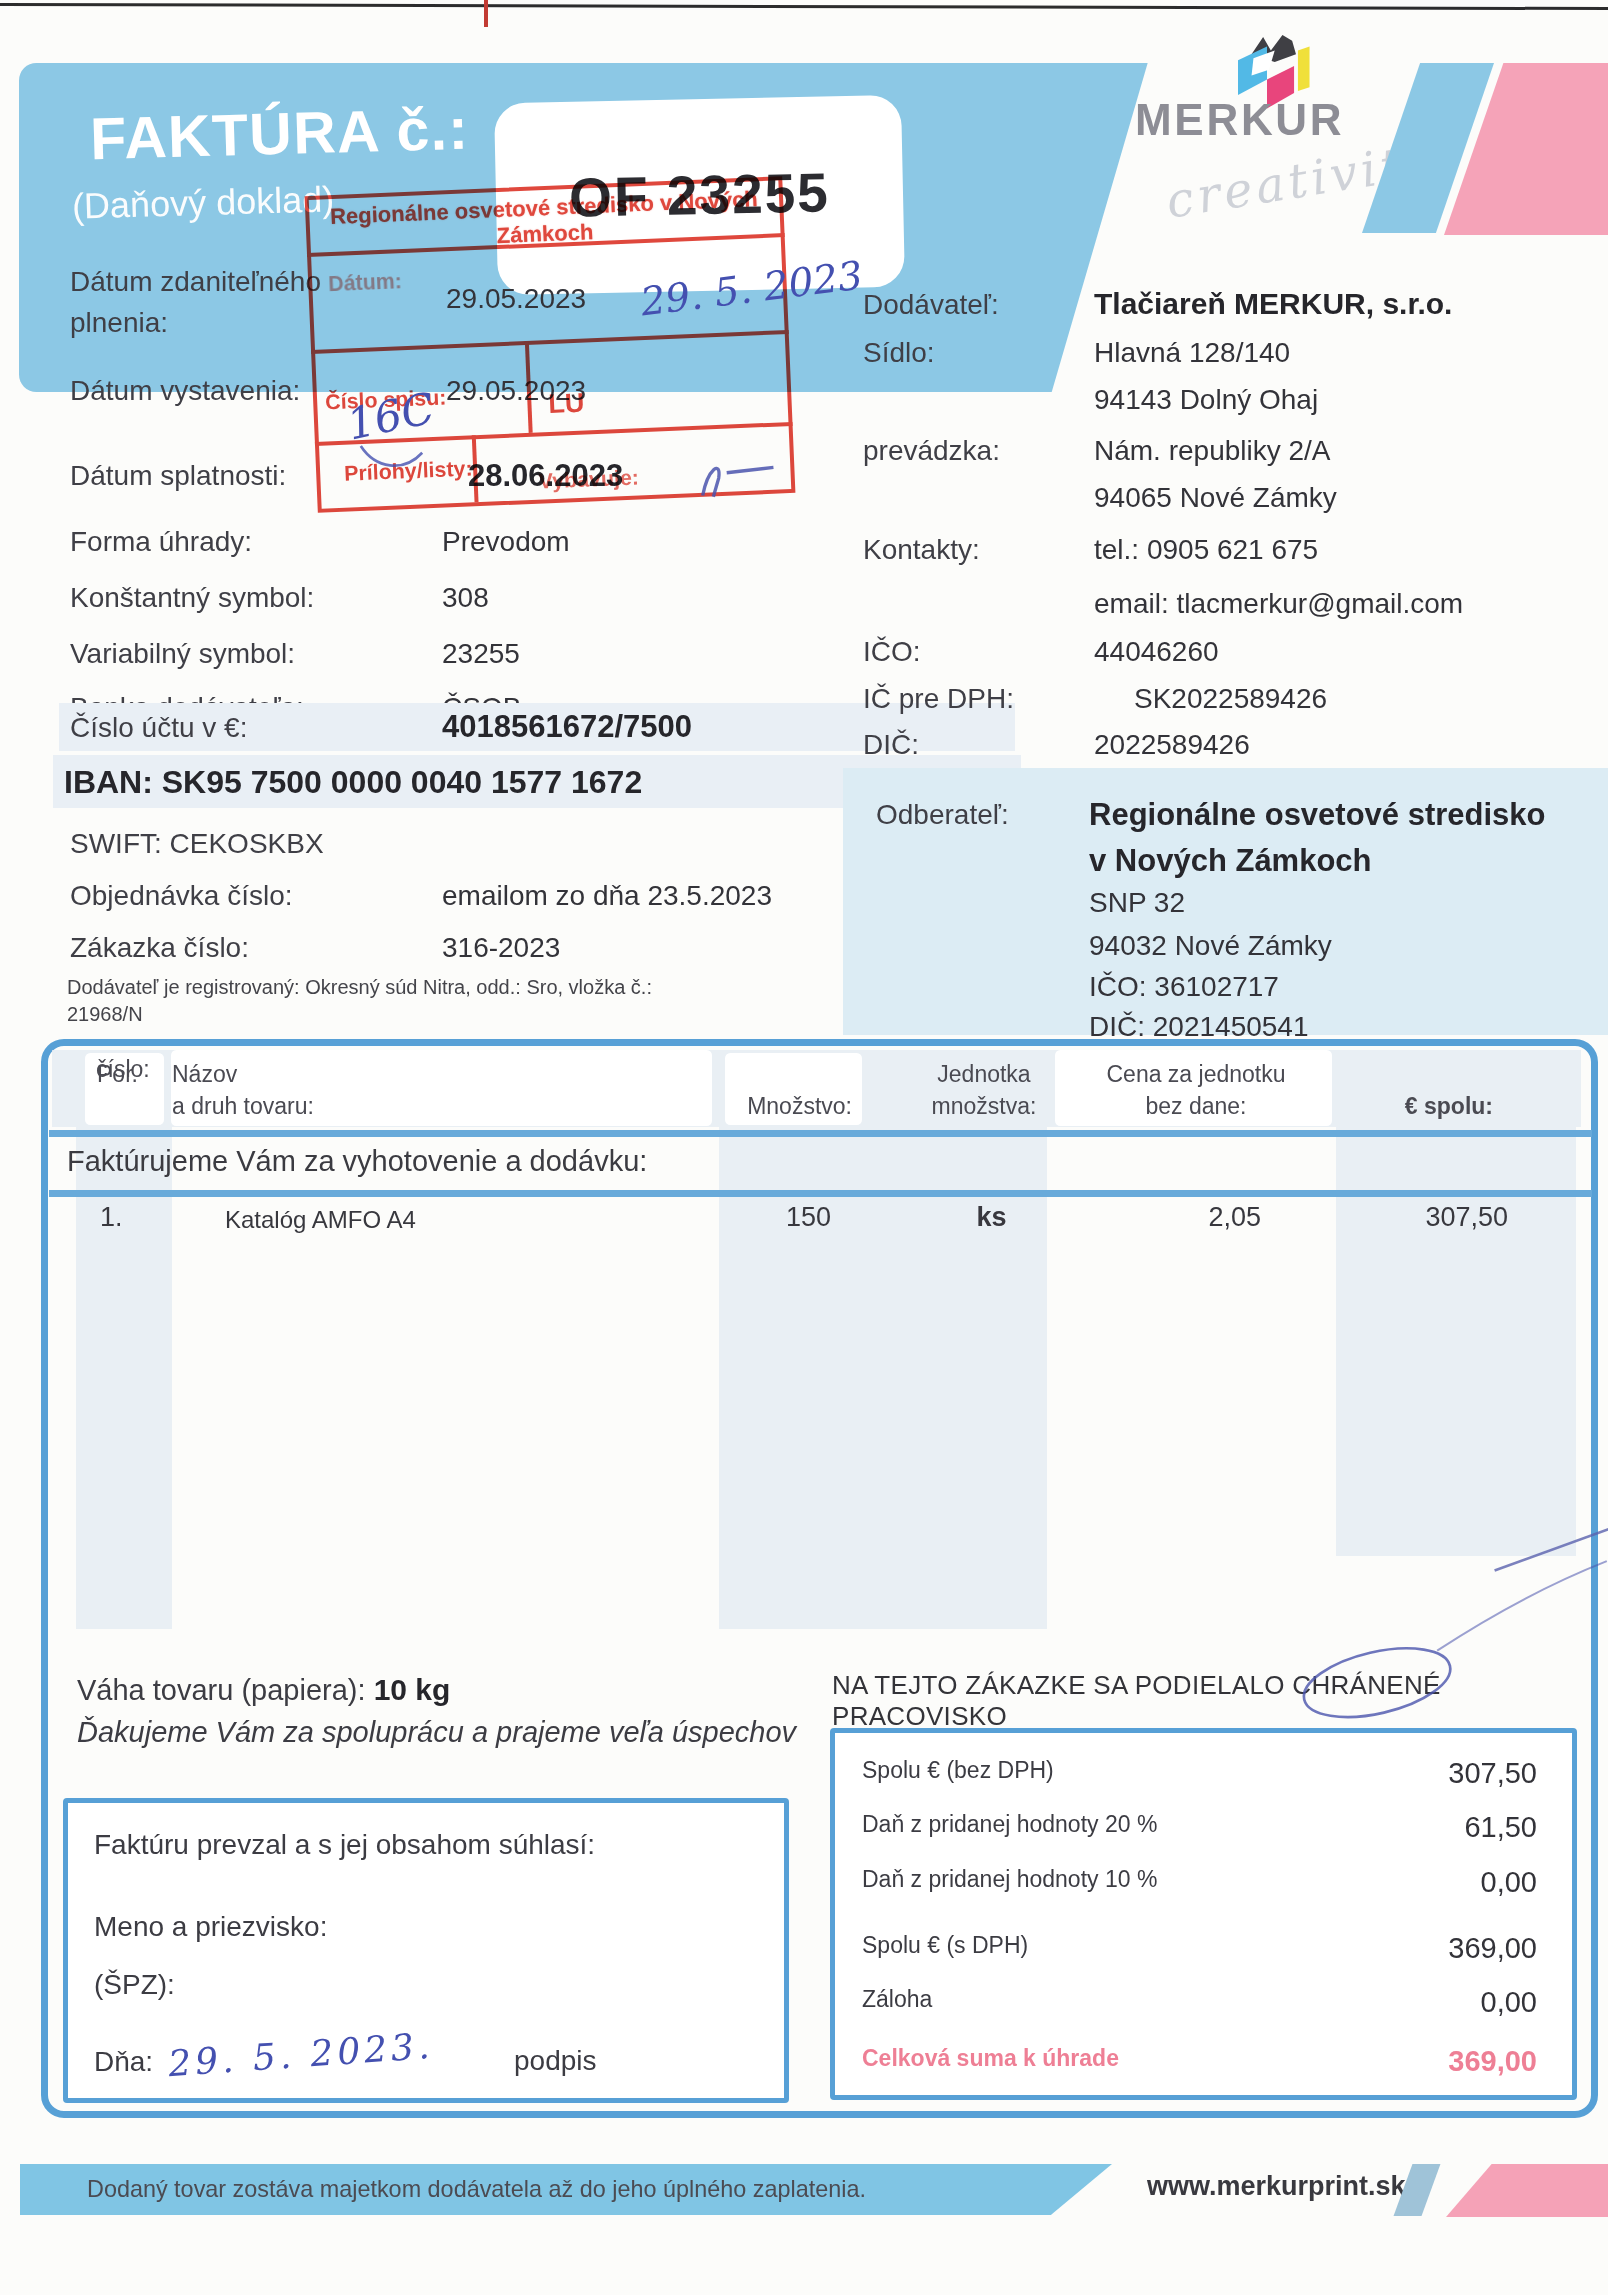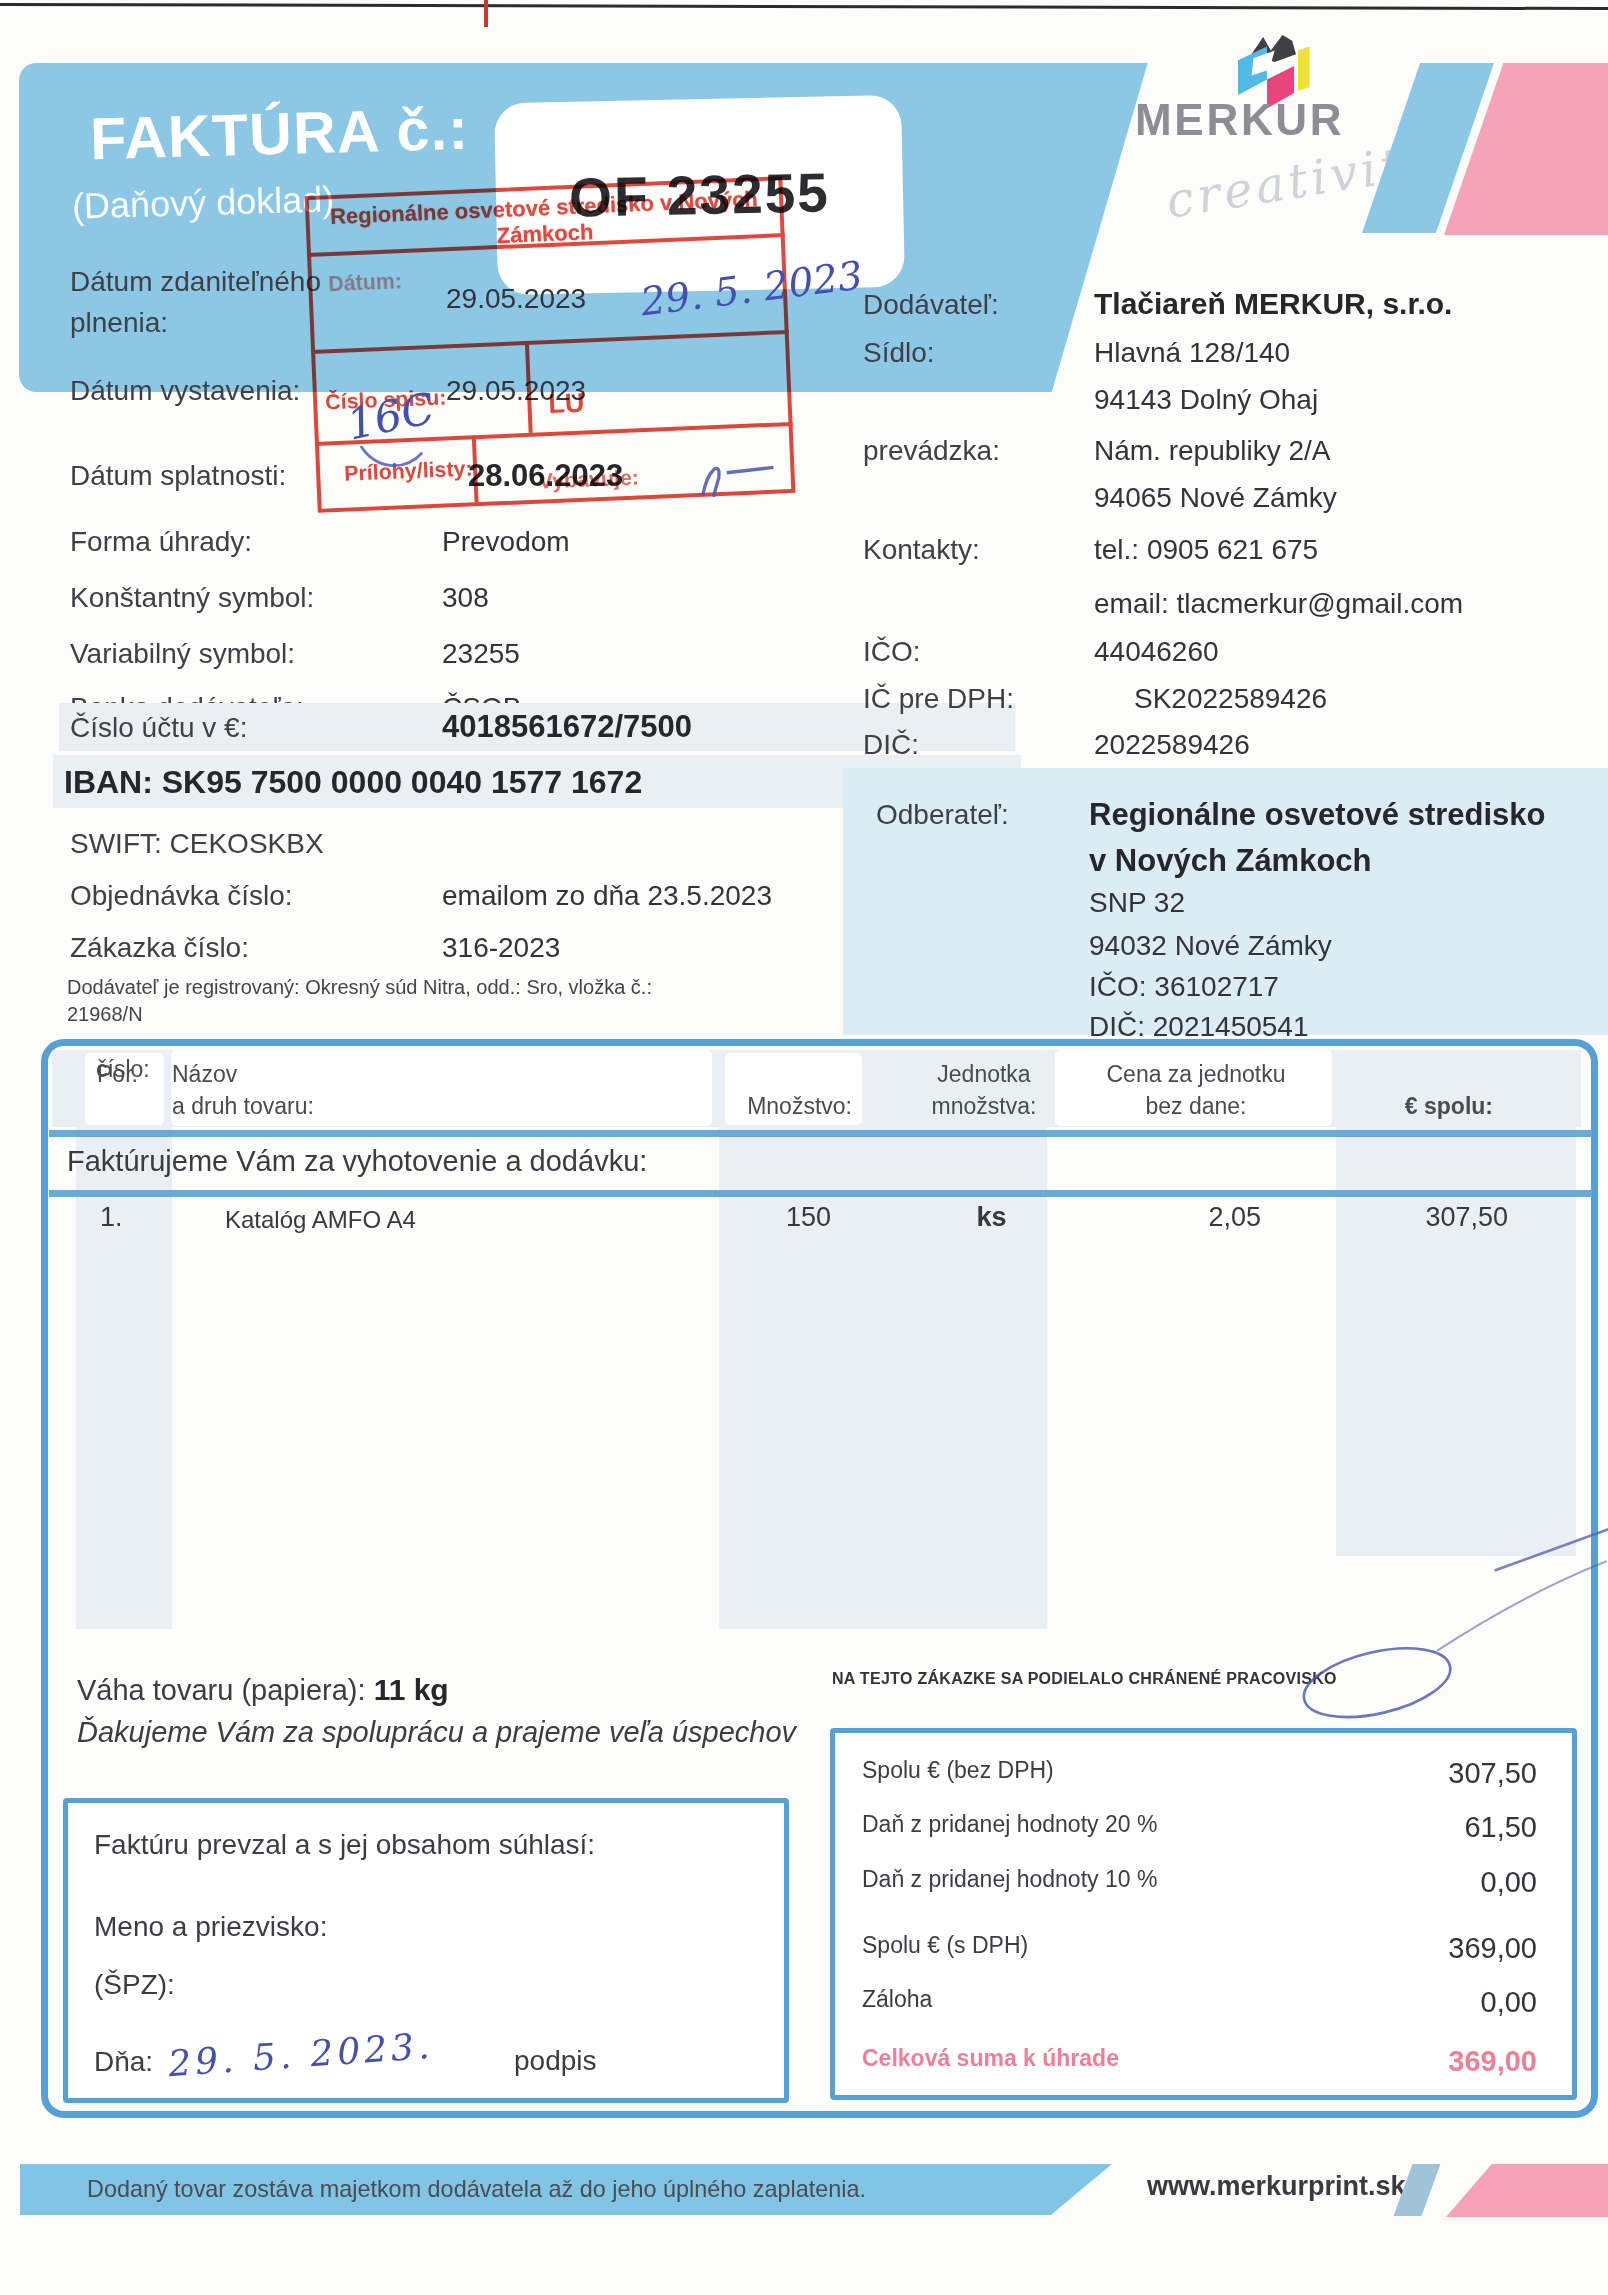--- a/index.html
+++ b/index.html
@@ -185,25 +185,25 @@
   <div class="sep" style="top:1190px;"></div>
 
   <div class="td" style="left:100px;top:1202px;">1.</div>
   <div class="td" style="left:225px;top:1206px;font-size:24px;">Katalóg AMFO A4</div>
   <div class="td" style="left:731px;top:1202px;width:100px;text-align:right;">150</div>
   <div class="td" style="left:948px;top:1202px;width:87px;text-align:center;font-weight:bold;">ks</div>
   <div class="td" style="left:1161px;top:1202px;width:100px;text-align:right;">2,05</div>
   <div class="td" style="left:1388px;top:1202px;width:120px;text-align:right;">307,50</div>
 
   <div class="abs" style="left:77px;top:1673px;font-size:29px;color:#3c3c43;">
-    <span>Váha tovaru (papiera): </span><span class="b" style="font-size:30px;">11 kg</span>
+    <span>Váha tovaru (papiera): </span><span class="b" style="font-size:30px;">10 kg</span>
   </div>
   <div class="abs" style="left:77px;top:1716px;font-size:29px;font-style:italic;color:#3c3c43;">Ďakujeme Vám za spoluprácu a prajeme veľa úspechov</div>
 
-  <div class="abs" style="left:832px;top:1670px;font-size:16px;font-weight:bold;color:#333338;letter-spacing:0.3px;">NA TEJTO ZÁKAZKE SA PODIELALO CHRÁNENÉ PRACOVISKO</div>
+  <div class="abs" style="left:832px;top:1670px;font-size:26px;font-weight:normal;color:#333338;letter-spacing:0.3px;">NA TEJTO ZÁKAZKE SA PODIELALO CHRÁNENÉ PRACOVISKO</div>
 
   <div class="abs" style="left:63px;top:1798px;width:716px;height:295px;border:5.3px solid #57a0d6;border-radius:4px;background:#ffffff;"></div>
   <div class="abs boxline" style="left:94px;top:1829px;">Faktúru prevzal a s jej obsahom súhlasí:</div>
   <div class="abs boxline" style="left:94px;top:1911px;">Meno a priezvisko:</div>
   <div class="abs boxline" style="left:94px;top:1969px;">(ŠPZ):</div>
   <div class="abs boxline" style="left:94px;top:2046px;">Dňa:</div>
   <div class="abs hw" style="left:168px;top:2034px;font-size:36px;transform:rotate(-4deg);letter-spacing:4px;">29. 5. 2023.</div>
   <div class="abs boxline" style="left:514px;top:2045px;">podpis</div>
 
   <div class="abs" style="left:830px;top:1728px;width:737px;height:362px;border:5.3px solid #57a0d6;border-radius:4px;background:#ffffff;"></div>

